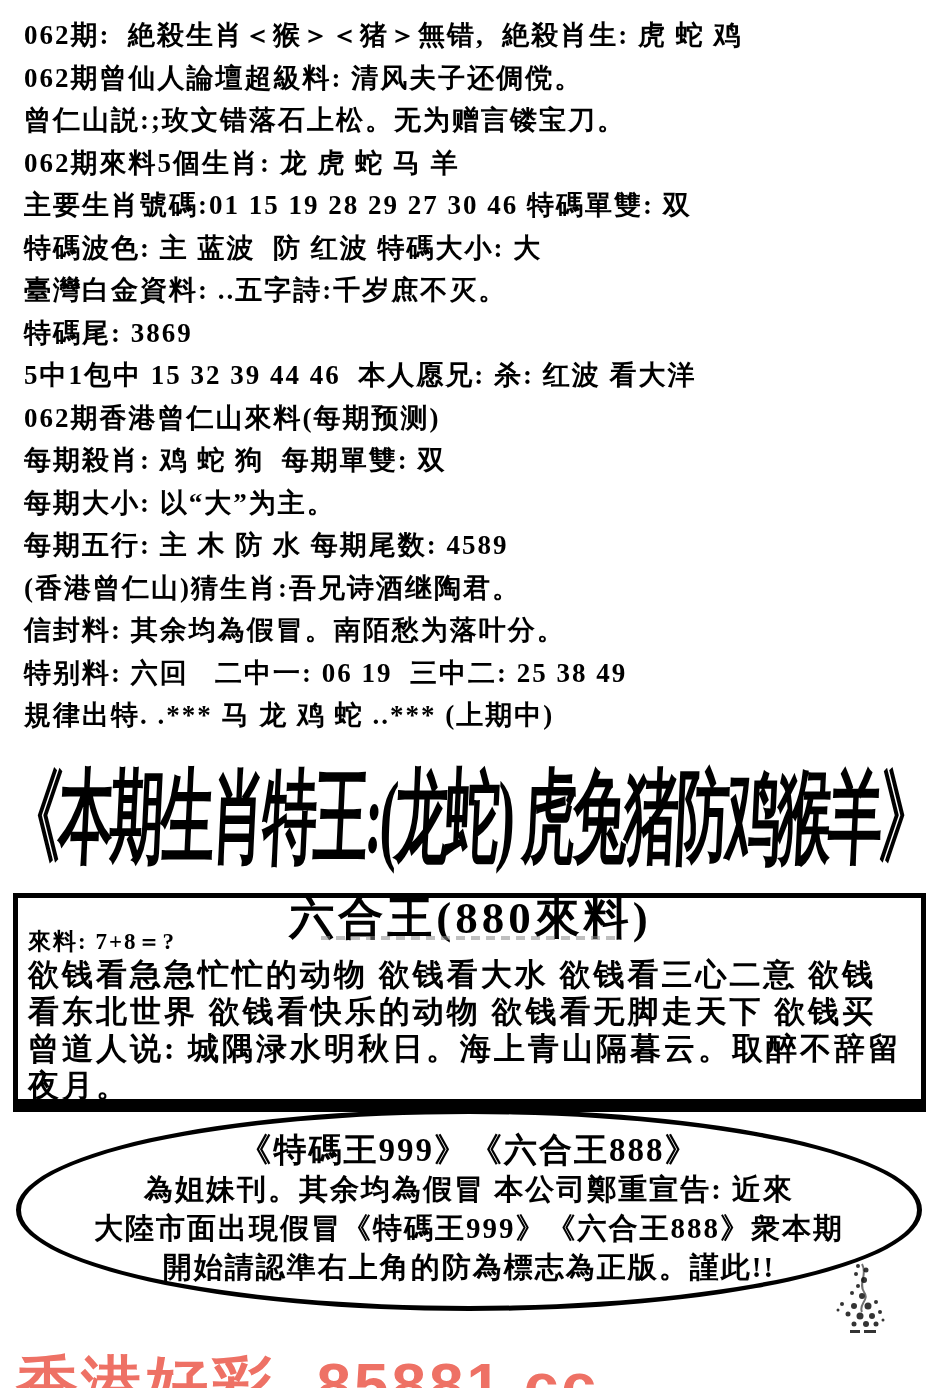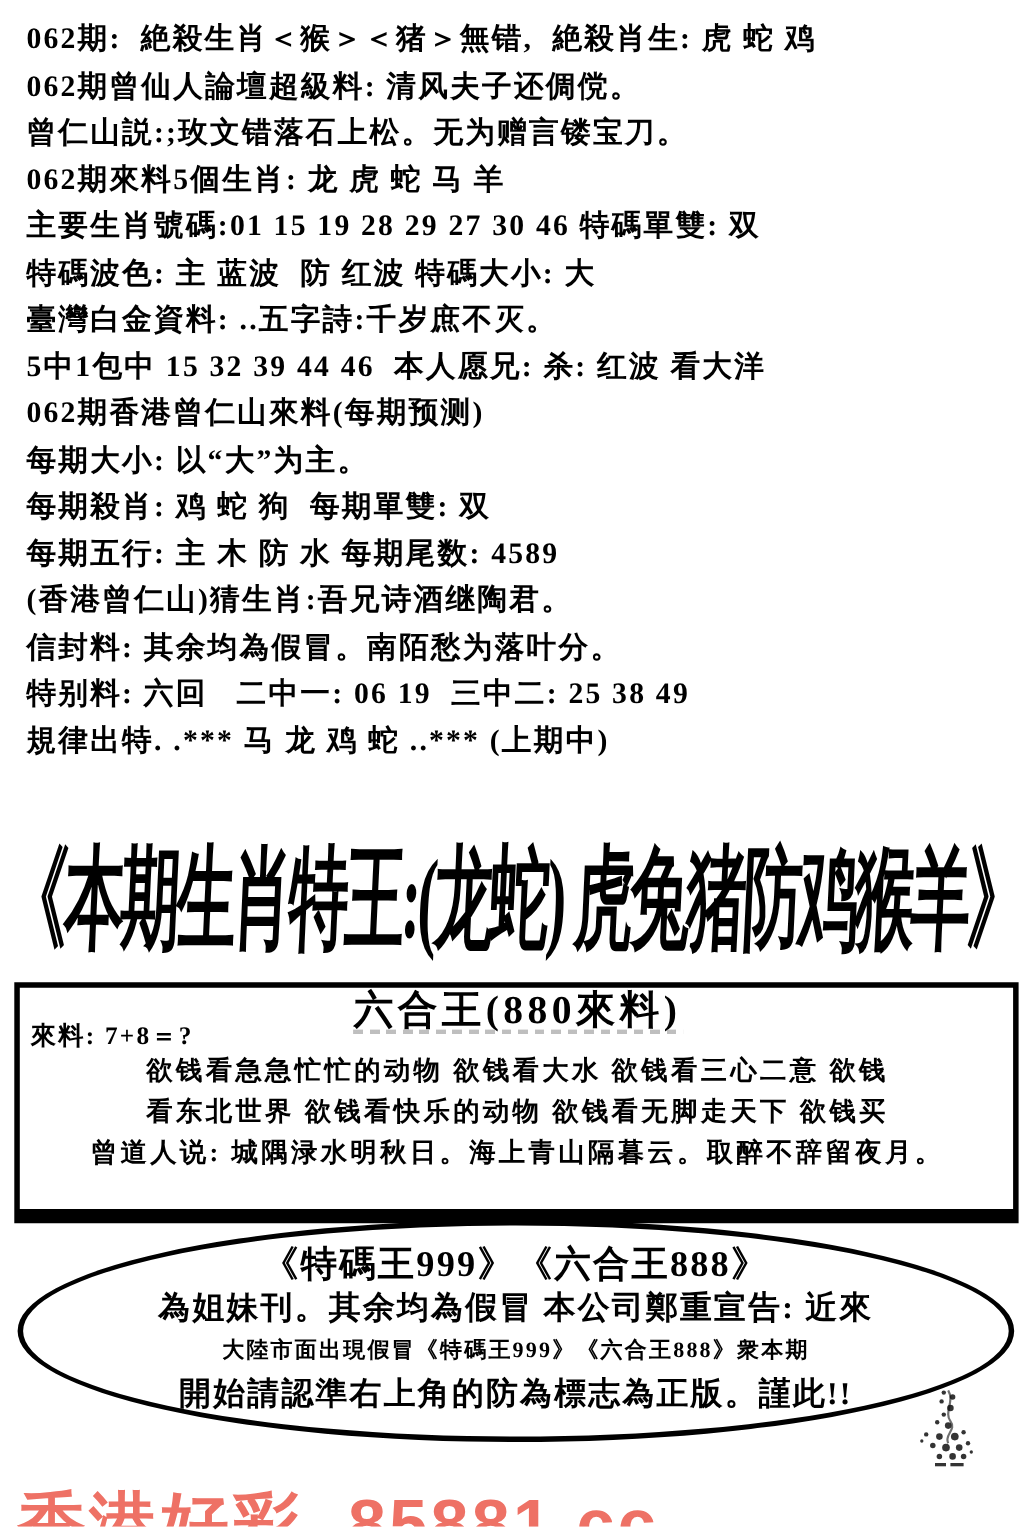--- a/index.html
+++ b/index.html
@@ -22,38 +22,38 @@
   .banner-text{
     font-size:54px;font-weight:bold;letter-spacing:-3px;white-space:nowrap;
     transform:scaleY(1.9) skewX(-5deg);transform-origin:center;
   }
   
   .box{
     position:absolute;top:893px;left:13px;width:913px;height:219px;
     border:5px solid #000;border-bottom-width:13px;box-sizing:border-box;
     padding:2px 8px 0 10px;
   }
-  .box-title{text-align:center;font-size:36px;font-weight:bold;letter-spacing:4px;line-height:36px;}
+  .box-title{text-align:center;font-size:45px;font-weight:bold;letter-spacing:4px;line-height:36px;}
   .title-smudge{width:300px;height:4px;margin:0 auto 16px;
     background:repeating-linear-gradient(90deg,#8a8a8a 0 9px,transparent 9px 15px);opacity:.55;}
   .box-sub{
     position:absolute;left:10px;top:28px;font-size:23px;font-weight:bold;letter-spacing:2px;
     background:#fff;padding-right:6px;
   }
-  .bline{font-size:24px;font-weight:bold;letter-spacing:3px;line-height:37px;white-space:pre-wrap;text-align:center;}
+  .bline{font-size:31px;font-weight:bold;letter-spacing:3px;line-height:37px;white-space:pre-wrap;}
   
   .oval{
     position:absolute;top:1109px;left:16px;width:906px;height:202px;
     border:5px solid #000;border-radius:50%;box-sizing:border-box;
     text-align:center;padding-top:16px;
   }
   .oline{font-weight:bold;letter-spacing:2px;white-space:pre-wrap;}
   .ol1{font-size:33px;line-height:40px;}
   .ol2{font-size:29px;line-height:38px;}
-  .ol3{font-size:20px;line-height:40px;}
+  .ol3{font-size:29px;line-height:40px;}
   .ol4{font-size:29px;line-height:38px;}
   
   .watermark{
     position:absolute;left:16px;top:1303px;z-index:5;
     font-family:"Liberation Sans",sans-serif;font-weight:bold;
     font-size:62px;letter-spacing:3px;color:#ee7165;white-space:pre;margin-top:40px;
   }
   
   .scribble{position:absolute;left:828px;top:1260px;z-index:4;}
 </style>
@@ -65,24 +65,25 @@
   <section class="report">
     <div class="rline">062期:  絶殺生肖＜猴＞＜猪＞無错,  絶殺肖生: 虎 蛇 鸡</div>
     <div class="rline">062期曾仙人論壇超級料: 清风夫子还倜傥。</div>
     <div class="rline">曾仁山説:;玫文错落石上松。无为赠言镂宝刀。</div>
     <div class="rline split">
       <span>062期來料5個生肖: 龙 虎 蛇 马 羊</span>
     </div>
     <div class="rline">主要生肖號碼:01 15 19 28 29 27 30 46 特碼單雙: 双</div>
     <div class="rline">特碼波色: 主 蓝波  防 红波 特碼大小: 大</div>
     <div class="rline">臺灣白金資料: ..五字詩:千岁庶不灭。</div>
+    <div class="rline">特碼尾: 3869</div>
     <div class="rline">5中1包中 15 32 39 44 46  本人愿兄: 杀: 红波 看大洋</div>
     <div class="rline">062期香港曾仁山來料(每期预测)</div>
+    <div class="rline">每期殺肖: 鸡 蛇 狗  每期單雙: 双</div>
     <div class="rline">每期大小: 以“大”为主。</div>
-    <div class="rline">每期殺肖: 鸡 蛇 狗  每期單雙: 双</div>
     <div class="rline">每期五行: 主 木 防 水 每期尾数: 4589</div>
     <div class="rline">(香港曾仁山)猜生肖:吾兄诗酒继陶君。</div>
     <div class="rline">信封料: 其余均為假冒。南陌愁为落叶分。</div>
     <div class="rline">特别料: 六回   二中一: 06 19  三中二: 25 38 49</div>
     <div class="rline">規律出特. .*** 马 龙 鸡 蛇 ..*** (上期中)</div>
   </section>
 
   <div class="banner">
     <span class="banner-text">《本期生肖特王:(龙蛇) 虎兔猪防鸡猴羊》</span>
   </div>

